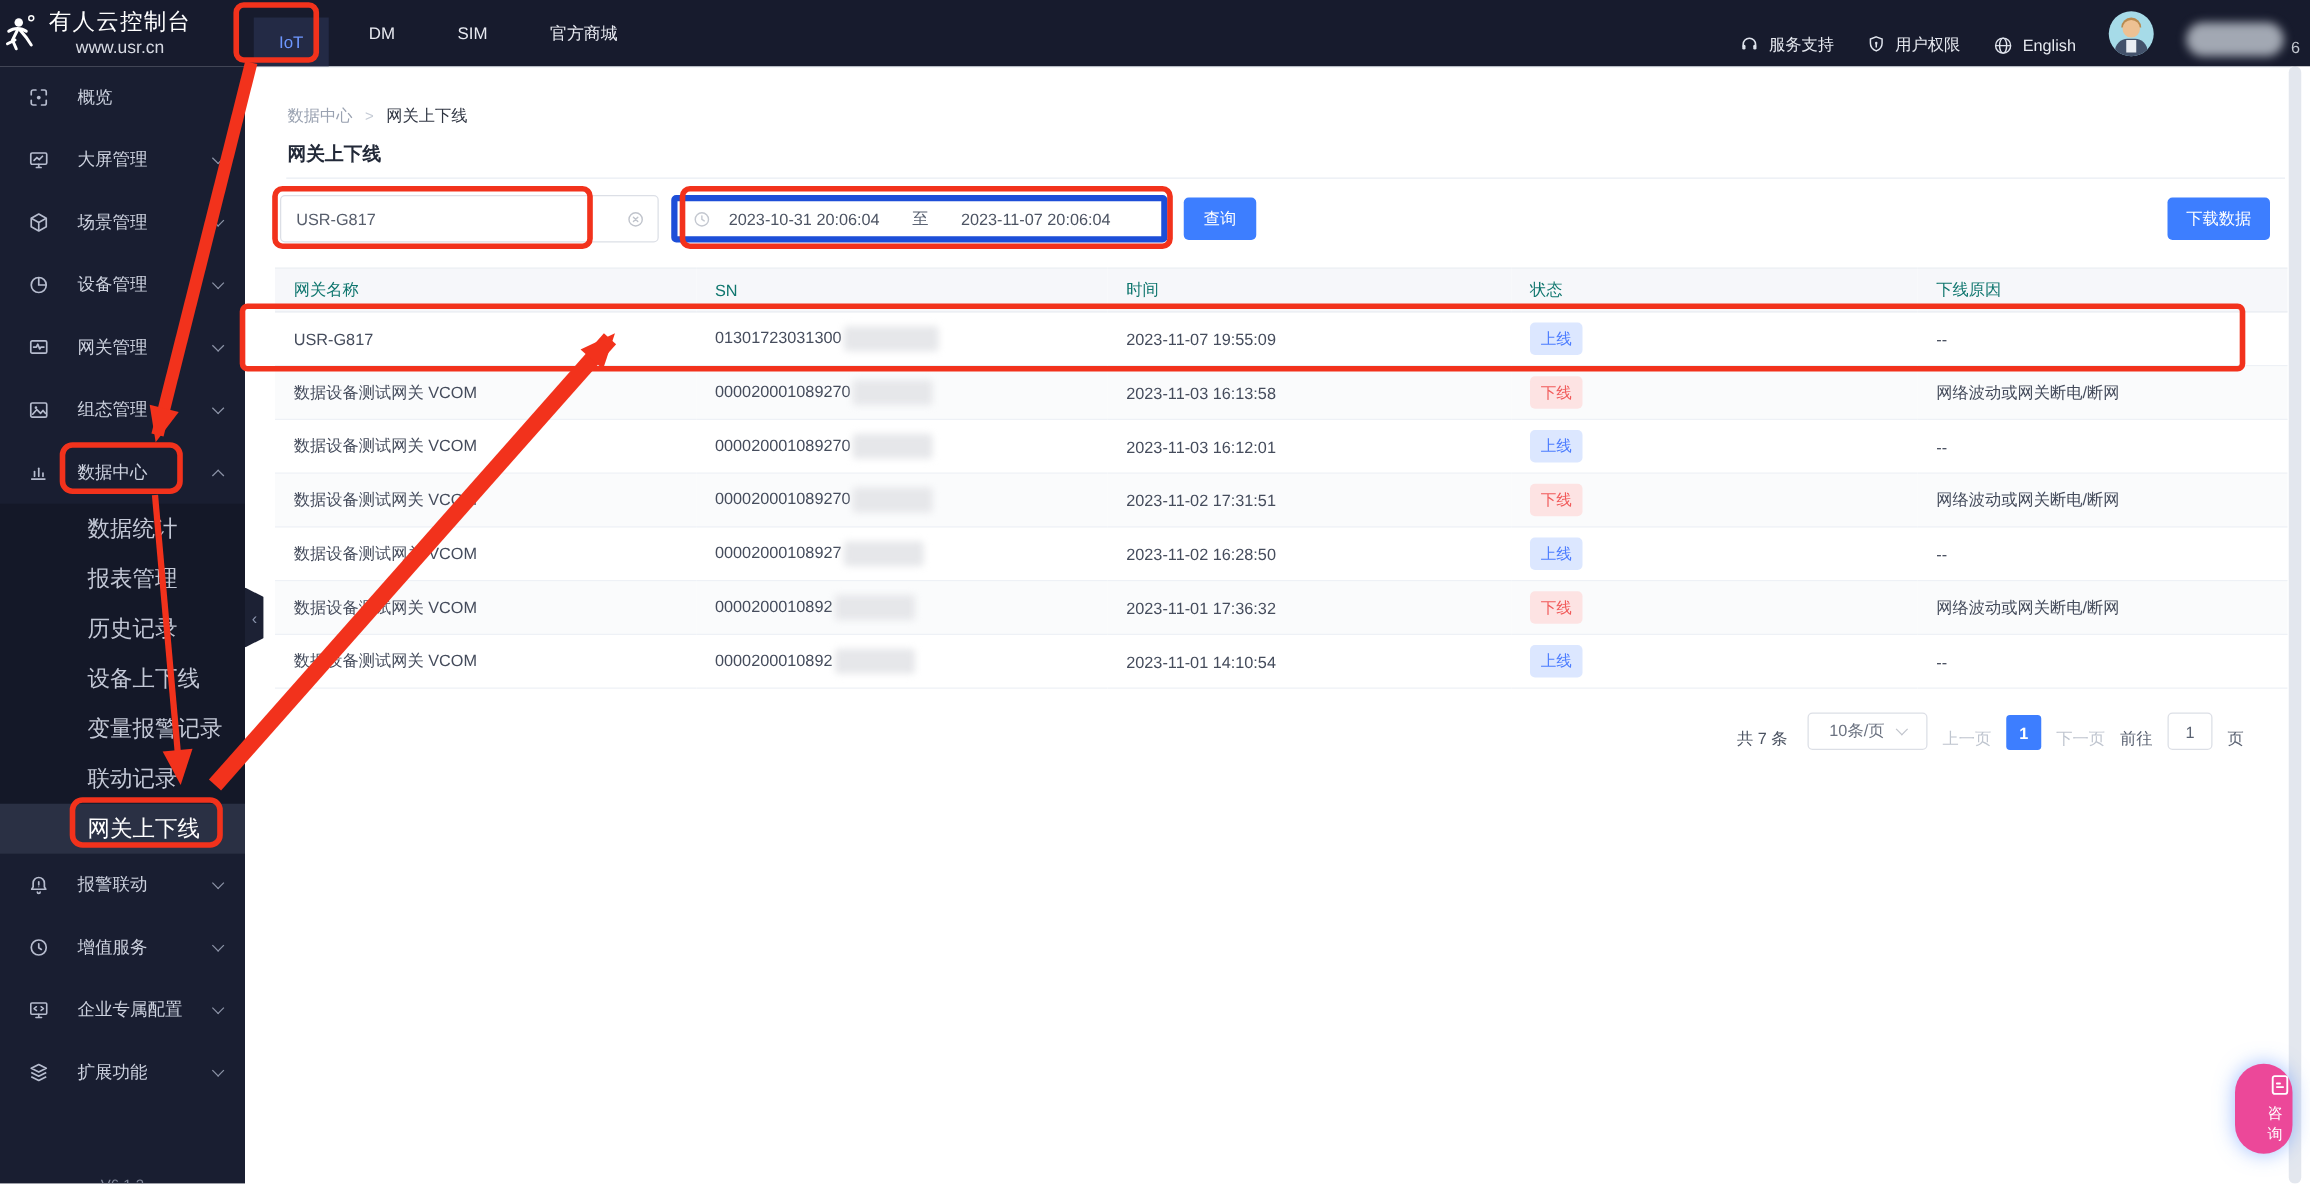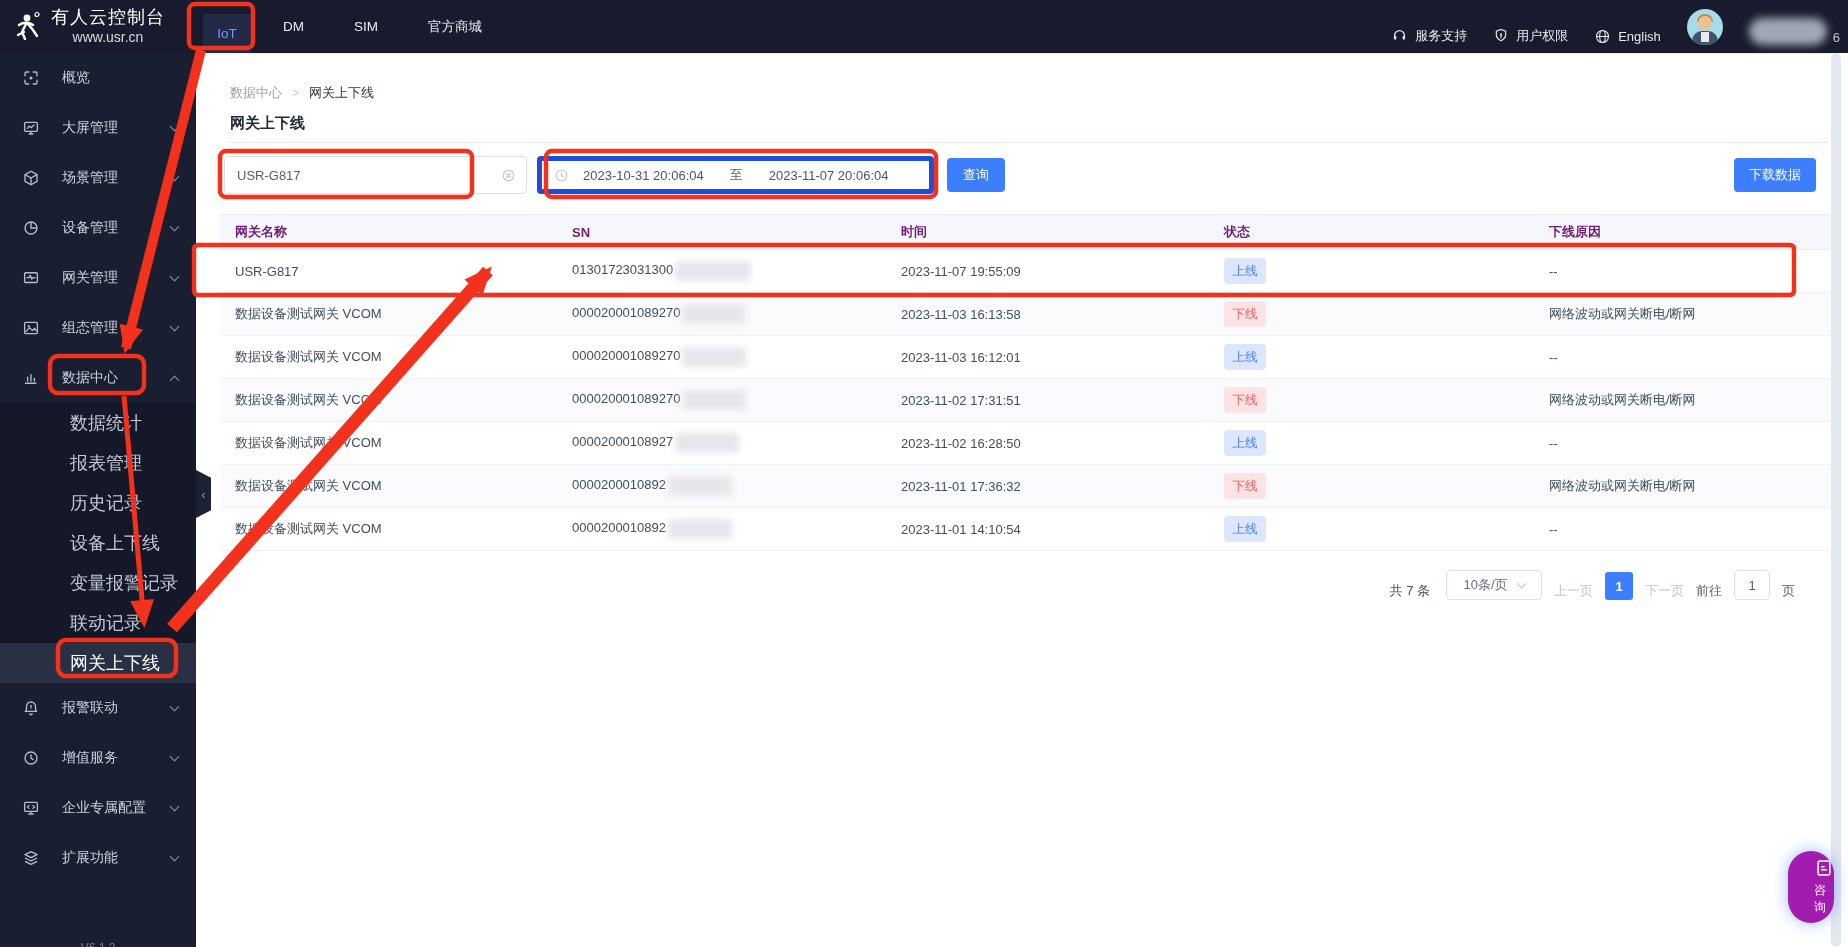--- a/index.html
+++ b/index.html
@@ -2,28 +2,28 @@
 <html><head>
 <meta charset="utf-8">
 <style>
   * { margin:0; padding:0; box-sizing:border-box; }
   html,body { background:#ffffff; }
   body { font-family:"Liberation Sans","DejaVu Sans",sans-serif; }
   .page { position:relative; width:1848px; height:947px; overflow:hidden; background:#fff; }
 
   
   .topbar { position:absolute; left:0; top:0; width:1848px; height:53px; background:#171b2d; display:flex; align-items:center; z-index:5; }
-  .brand { width:196px; height:53px; display:flex; align-items:center; padding-left:13px; gap:8px; }
+  .brand { width:196px; height:53px; display:flex; align-items:center; padding-left:1px; gap:8px; }
   .brand svg { flex:0 0 auto; }
   .brand-text { display:flex; flex-direction:column; align-items:center; line-height:1.1; }
   .brand-title { color:#ffffff; font-size:18px; letter-spacing:1px; }
   .brand-url { color:#d7dae3; font-size:14px; margin-top:2px; }
   .tabs { display:flex; align-items:stretch; height:53px; margin-left:7px; }
   .tab { display:flex; align-items:center; justify-content:center; color:#e8eaf1; font-size:13.5px; padding:0 18px; cursor:pointer; }
-  .tab.active { background:#232a45; color:#6e97ff; width:48px; padding:0;margin-top:14px; }
+  .tab.active { background:#232a45; color:#6e97ff; width:60px; padding:0;margin-top:14px; }
   .tab + .tab { margin-left:14px; }
   .nav-right { margin-left:auto; display:flex; align-items:flex-end; gap:26px; padding-right:8px; color:#e6e9f0; font-size:13px; }
   .nav-item { display:flex; align-items:center; gap:7px; cursor:pointer; }
   .nav-item svg { color:#dfe3ec; }
   .avatar { width:36px; height:36px; border-radius:50%; background:#a6dbe8; position:relative; overflow:hidden; flex:0 0 auto; }
   .avatar .head { position:absolute; left:11px; top:7px; width:14px; height:14px; border-radius:50%; background:#edc193; }
   .avatar .hair { position:absolute; left:10px; top:5px; width:16px; height:8px; border-radius:8px 8px 0 0; background:#b98a4e; }
   .avatar .body { position:absolute; left:5px; top:22px; width:26px; height:16px; border-radius:10px 10px 0 0; background:#43526b; }
   .avatar .shirt { position:absolute; left:14px; top:23px; width:8px; height:10px; background:#e9edf2; }
   .user-blob { width:78px; height:27px; border-radius:14px; background:#a2a8b3; filter:blur(4px); }
@@ -59,41 +59,41 @@
   .date-box { position:absolute; left:341px; top:0; width:397px; height:38px; border:5px solid #1d4ed8; border-radius:4px; display:flex; align-items:center; font-size:13px; color:#4d5463; }
   .date-box .clock { width:15px; height:15px; color:#c4c8d0; margin:0 14px 0 12px; flex:0 0 auto; }
   .date-box .to { margin:0 26px; color:#5a6272; }
   .btn { display:flex; align-items:center; justify-content:center; background:#3d7eff; color:#fff; font-size:13px; border-radius:4px; cursor:pointer; }
   .query-btn { position:absolute; left:751px; top:2px; width:58px; height:34px; }
   .download-btn { position:absolute; left:1538px; top:2px; width:82px; height:34px; }
 
   
   .gw-table { position:absolute; left:24px; top:160px; width:1610px; border-collapse:collapse; table-layout:fixed; font-size:13px; }
   .gw-table col.c1{width:337px}.gw-table col.c2{width:329px}.gw-table col.c3{width:323px}.gw-table col.c4{width:325px}.gw-table col.c5{width:296px}
-  .gw-table th { height:35px; background:#f6f7fa; border-top:1px solid #e9edf2; border-bottom:1px solid #e9edf2; text-align:left; padding-left:15px; color:#701a75; font-size:13px; font-weight:bold; }
+  .gw-table th { height:35px; background:#f6f7fa; border-top:1px solid #e9edf2; border-bottom:1px solid #e9edf2; text-align:left; padding-left:15px; color:#0f766e; font-size:13px; font-weight:normal; }
   .gw-table td { height:43px; border-bottom:1px solid #eef1f6; padding-left:15px; color:#454c5c; }
   .gw-table tr.stripe td { background:#fafbfc; }
   .badge { display:inline-block; min-width:42px; height:26px; line-height:26px; text-align:center; border-radius:4px; font-size:12.5px; }
   .badge.online { color:#4d7dff; background:#dce7ff; }
   .badge.offline { color:#f15b5b; background:#fde3e3; }
   .sn-blur { display:inline-block; width:64px; height:20px; margin-left:2px; vertical-align:middle; background:#e6e7ea; border-radius:3px; filter:blur(3px); }
   .sn-blur.big { width:76px; }
 
   
   .pagination { position:absolute; top:516px; right:38px; display:flex; align-items:flex-end; gap:12px; font-size:13px; color:#5a6272; }
   .pg-total { margin-right:4px; color:#4a5261; }
   .pg-size { width:96px; height:30px; border:1px solid #dcdfe6; border-radius:4px; display:flex; align-items:center; justify-content:center; gap:10px; color:#6b7280; cursor:pointer; }
   .pg-size .chev { border-color:#c0c4cc; }
   .pg-prev,.pg-next { color:#bfc5cf; cursor:default; }
   .pg-num { width:28px; height:28px; border-radius:3px; background:#3d7eff; color:#fff; display:flex; align-items:center; justify-content:center; font-weight:bold; cursor:pointer; }
   .pg-goto-input { width:36px; height:30px; border:1px solid #dcdfe6; border-radius:4px; text-align:center; font-size:13px; color:#5a6272; outline:none; font-family:inherit; }
 
   
   .scrollbar { position:absolute; left:1831px; top:53px; width:10px; height:894px; background:#e3e7ee; border-radius:5px; z-index:3; }
-  .float-consult { position:absolute; left:1788px; top:851px; width:46px; height:72px; border-radius:23px; background:#a21caf;
+  .float-consult { position:absolute; left:1788px; top:851px; width:46px; height:72px; border-radius:23px; background:#ec4899;
     box-shadow:0 0 16px rgba(77,134,255,.55); display:flex; flex-direction:column; align-items:center; justify-content:center; gap:4px;
     color:#fff; font-size:12px; cursor:pointer; z-index:7;padding-left:26px; }
 
   
   .annotations { position:absolute; left:0; top:0; width:1848px; height:947px; z-index:40; pointer-events:none; }
 </style>
 </head>
 <body>
 
 <div class="page">

